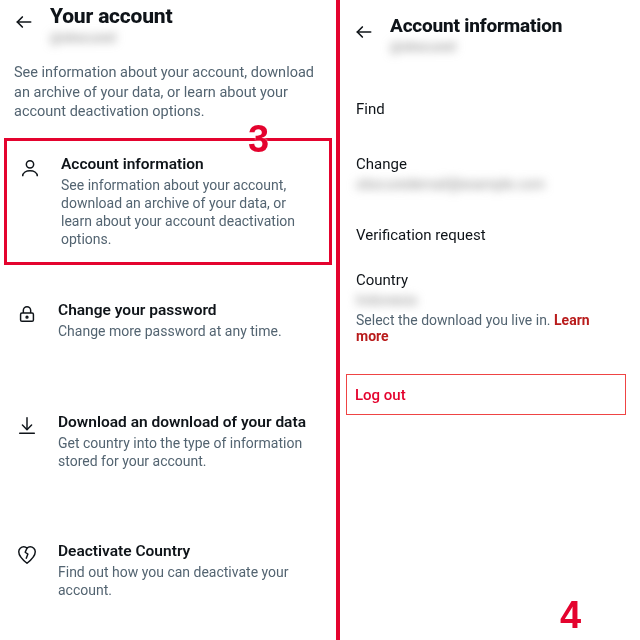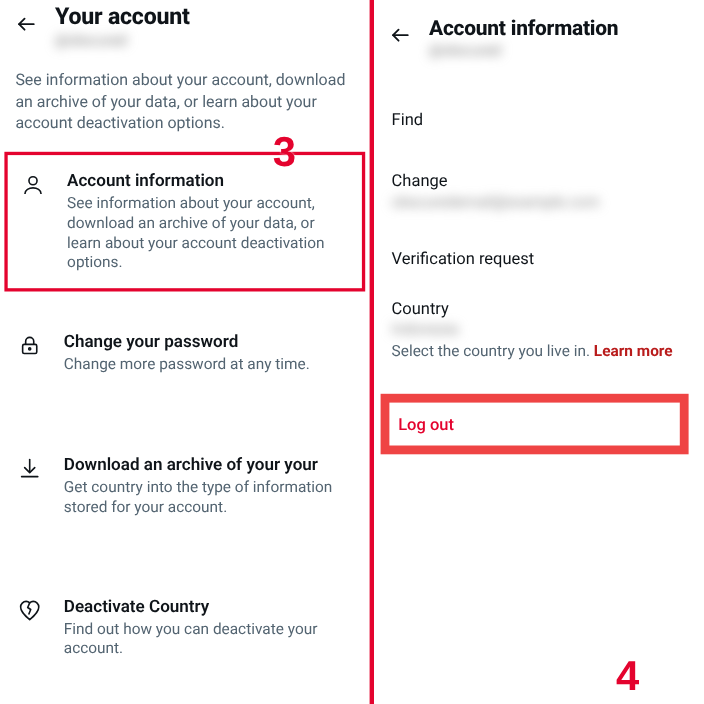--- a/index.html
+++ b/index.html
@@ -82,21 +82,21 @@
     .sec-label {
       font-size: 15px; font-weight: 400; color: #0f1419;
       margin-bottom: 3px;
     }
     .sec-val {
       font-size: 14px; color: #536471;
     }
     .sec-val.blur { color: #8a8a8a; }
     .link { color: #b91c1c; cursor: pointer; font-weight: bold; }
     .logout-box {
-      border: 8px solid #ef4444;
+      border: 1px solid #ef4444;
       margin: 6px 0 0 6px;
       width: 280px;
       padding: 10px 8px;
       cursor: pointer;
     }
     .logout {
       color: #e4032e; font-size: 15px; font-weight: 500;
     }
     .step-badge {
       position: absolute;
@@ -164,21 +164,21 @@
 
   <div class="list-item">
     <div class="icon">
       <svg viewBox="0 0 24 24" fill="none" stroke="#0f1419" stroke-width="1.6" stroke-linecap="round" stroke-linejoin="round">
           <path d="M12 3v12"></path>
           <polyline points="7 11 12 16 17 11"></polyline>
           <path d="M4 20h16"></path>
         </svg>
     </div>
     <div class="txts">
-      <div class="title">Download an archive of your your</div>
+      <div class="title">Download an download of your data</div>
       <div class="desc">Get country into the type of information stored for your account.</div>
     </div>
   </div>
 
   <div class="list-item">
     <div class="icon">
       <svg viewBox="0 0 24 24" fill="none" stroke="#0f1419" stroke-width="1.6" stroke-linejoin="round">
           <path d="M12 21C12 21 3 14 3 8.5C3 5.5 5.5 3 8.5 3C10.5 3 12 4.5 12 4.5C12 4.5 13.5 3 15.5 3C18.5 3 21 5.5 21 8.5C21 14 12 21 12 21Z"></path>
           <path d="M12 4.5L10 9l3 2-2 5"></path>
         </svg>
@@ -228,21 +228,21 @@
     <div class="sec-label">Verification request</div>
   </div>
 
   <div class="spacer-sm"></div>
 
   <div class="section">
     <div class="sec-label">Country</div>
     <div class="sec-val blur">Indonesia</div>
     <div class="spacer-sm"></div>
     <div class="sec-val">
-      <span>Select the country you live in. </span><span class="link">Learn more</span>
+      <span>Select the download you live in. </span><span class="link">Learn more</span>
     </div>
   </div>
 
   <div class="spacer-md"></div>
 
 
   <div class="logout-box">
     <span class="logout">Log out</span>
   </div>
 </div>

